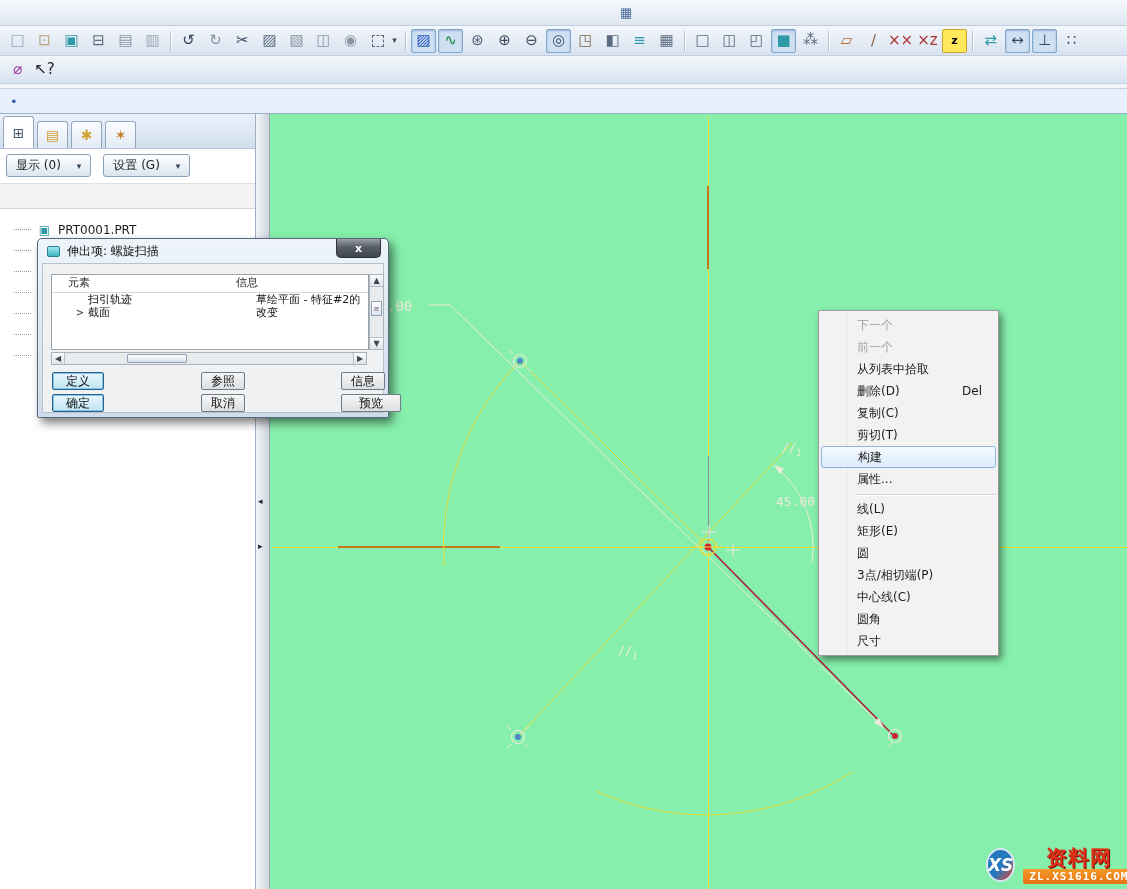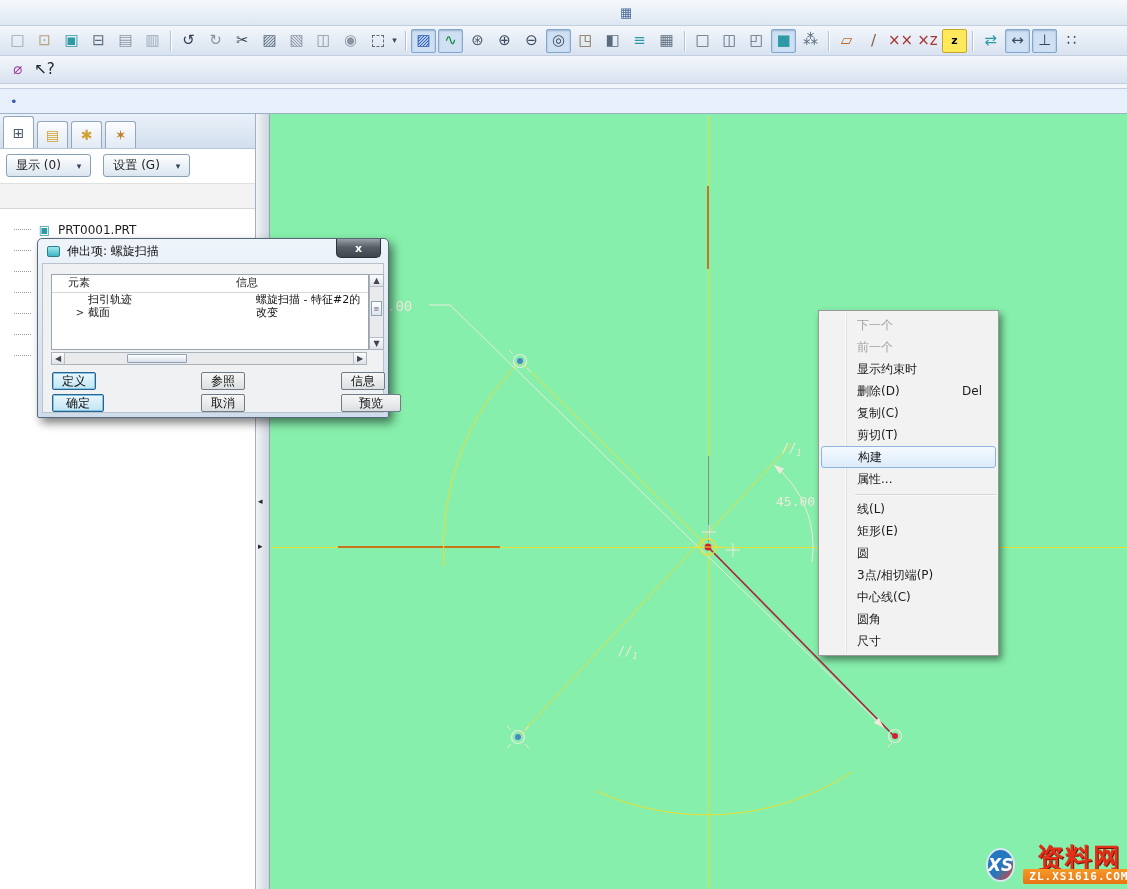--- a/index.html
+++ b/index.html
@@ -127,21 +127,21 @@
                      border-top:1px solid #d6d6d6; box-shadow:0 1px 0 #fbfbfb; }
 
   
   .watermark { position:absolute; left:986px; top:729px; width:140px; height:44px; z-index:8;
                display:flex; align-items:center; gap:8px; }
   .wm-ellipse { width:52px; height:34px; border-radius:50%;
                 background:linear-gradient(130deg,#2578be 55%,#e8402a);
                 border:2px solid #d8e6f2; display:flex; align-items:center; justify-content:center;
                 color:#ffffff; font-style:italic; font-weight:bold; font-size:17px; }
   .wm-right { display:flex; flex-direction:column; align-items:center; }
-  .wm-name { color:#e23018; font-weight:bold; font-size:27px; line-height:22px;
+  .wm-name { color:#e23018; font-weight:bold; font-size:21px; line-height:22px;
              text-shadow:1px 1px 0 #7a1005; letter-spacing:1px; }
   .wm-url { background:linear-gradient(#f59a28,#e87312); color:#ffffff; font-size:11px;
             font-weight:bold; padding:1px 6px; border-radius:2px; letter-spacing:1px;
             font-family:"DejaVu Sans Mono", monospace; }
 </style>
 </head>
 <body>
 
 <div id="app">
 
@@ -479,60 +479,60 @@
           <div class="dt-head">
             <span class="dt-mk"></span>
             <span class="dt-el">元素</span>
             <span class="dt-info">信息</span>
           </div>
           <div>
 
           <div class="dt-row">
                 <span class="dt-mk"></span>
                 <span class="dt-el">扫引轨迹</span>
-                <span class="dt-info">螺旋扫描 - 特征#2的</span>
+                <span class="dt-info">草绘平面 - 特征#2的</span>
               </div>
               <div class="dt-row">
                 <span class="dt-mk">&gt;</span>
                 <span class="dt-el">截面</span>
                 <span class="dt-info">改变</span>
               </div>
             </div>
         </div>
         <div class="vscroll">
           <span class="vs-btn">▲</span>
           <span class="vs-thumb">≡</span>
           <span class="vs-btn bottom">▼</span>
         </div>
         <div class="hscroll">
           <span class="hs-btn left">◀</span>
           <span class="hs-thumb"></span>
           <span class="hs-btn right">▶</span>
         </div>
-        <span class="dbtn focus" style="left:9px;  top:108px; width:44px;">定义</span>
+        <span class="dbtn focus" style="left:9px;  top:108px; width:52px;">定义</span>
         <span class="dbtn" style="left:158px;top:108px; width:44px;">参照</span>
         <span class="dbtn" style="left:298px;top:108px; width:44px;">信息</span>
         <span class="dbtn focus" style="left:9px;  top:130px; width:52px;">确定</span>
         <span class="dbtn" style="left:158px;top:130px; width:44px;">取消</span>
         <span class="dbtn" style="left:298px;top:130px; width:60px;">预览</span>
       </div>
     </div>
 
     <div class="ctxmenu">
 
     <div class="cmi disabled">
           <span>下一个</span>
           <span class="shortcut"></span>
         </div>
         <div class="cmi disabled">
           <span>前一个</span>
           <span class="shortcut"></span>
         </div>
         <div class="cmi">
-          <span>显示约束时</span>
+          <span>从列表中拾取</span>
           <span class="shortcut"></span>
         </div>
         <div class="cmi">
           <span>删除(D)</span>
           <span class="shortcut">Del</span>
         </div>
         <div class="cmi">
           <span>复制(C)</span>
           <span class="shortcut"></span>
         </div>

